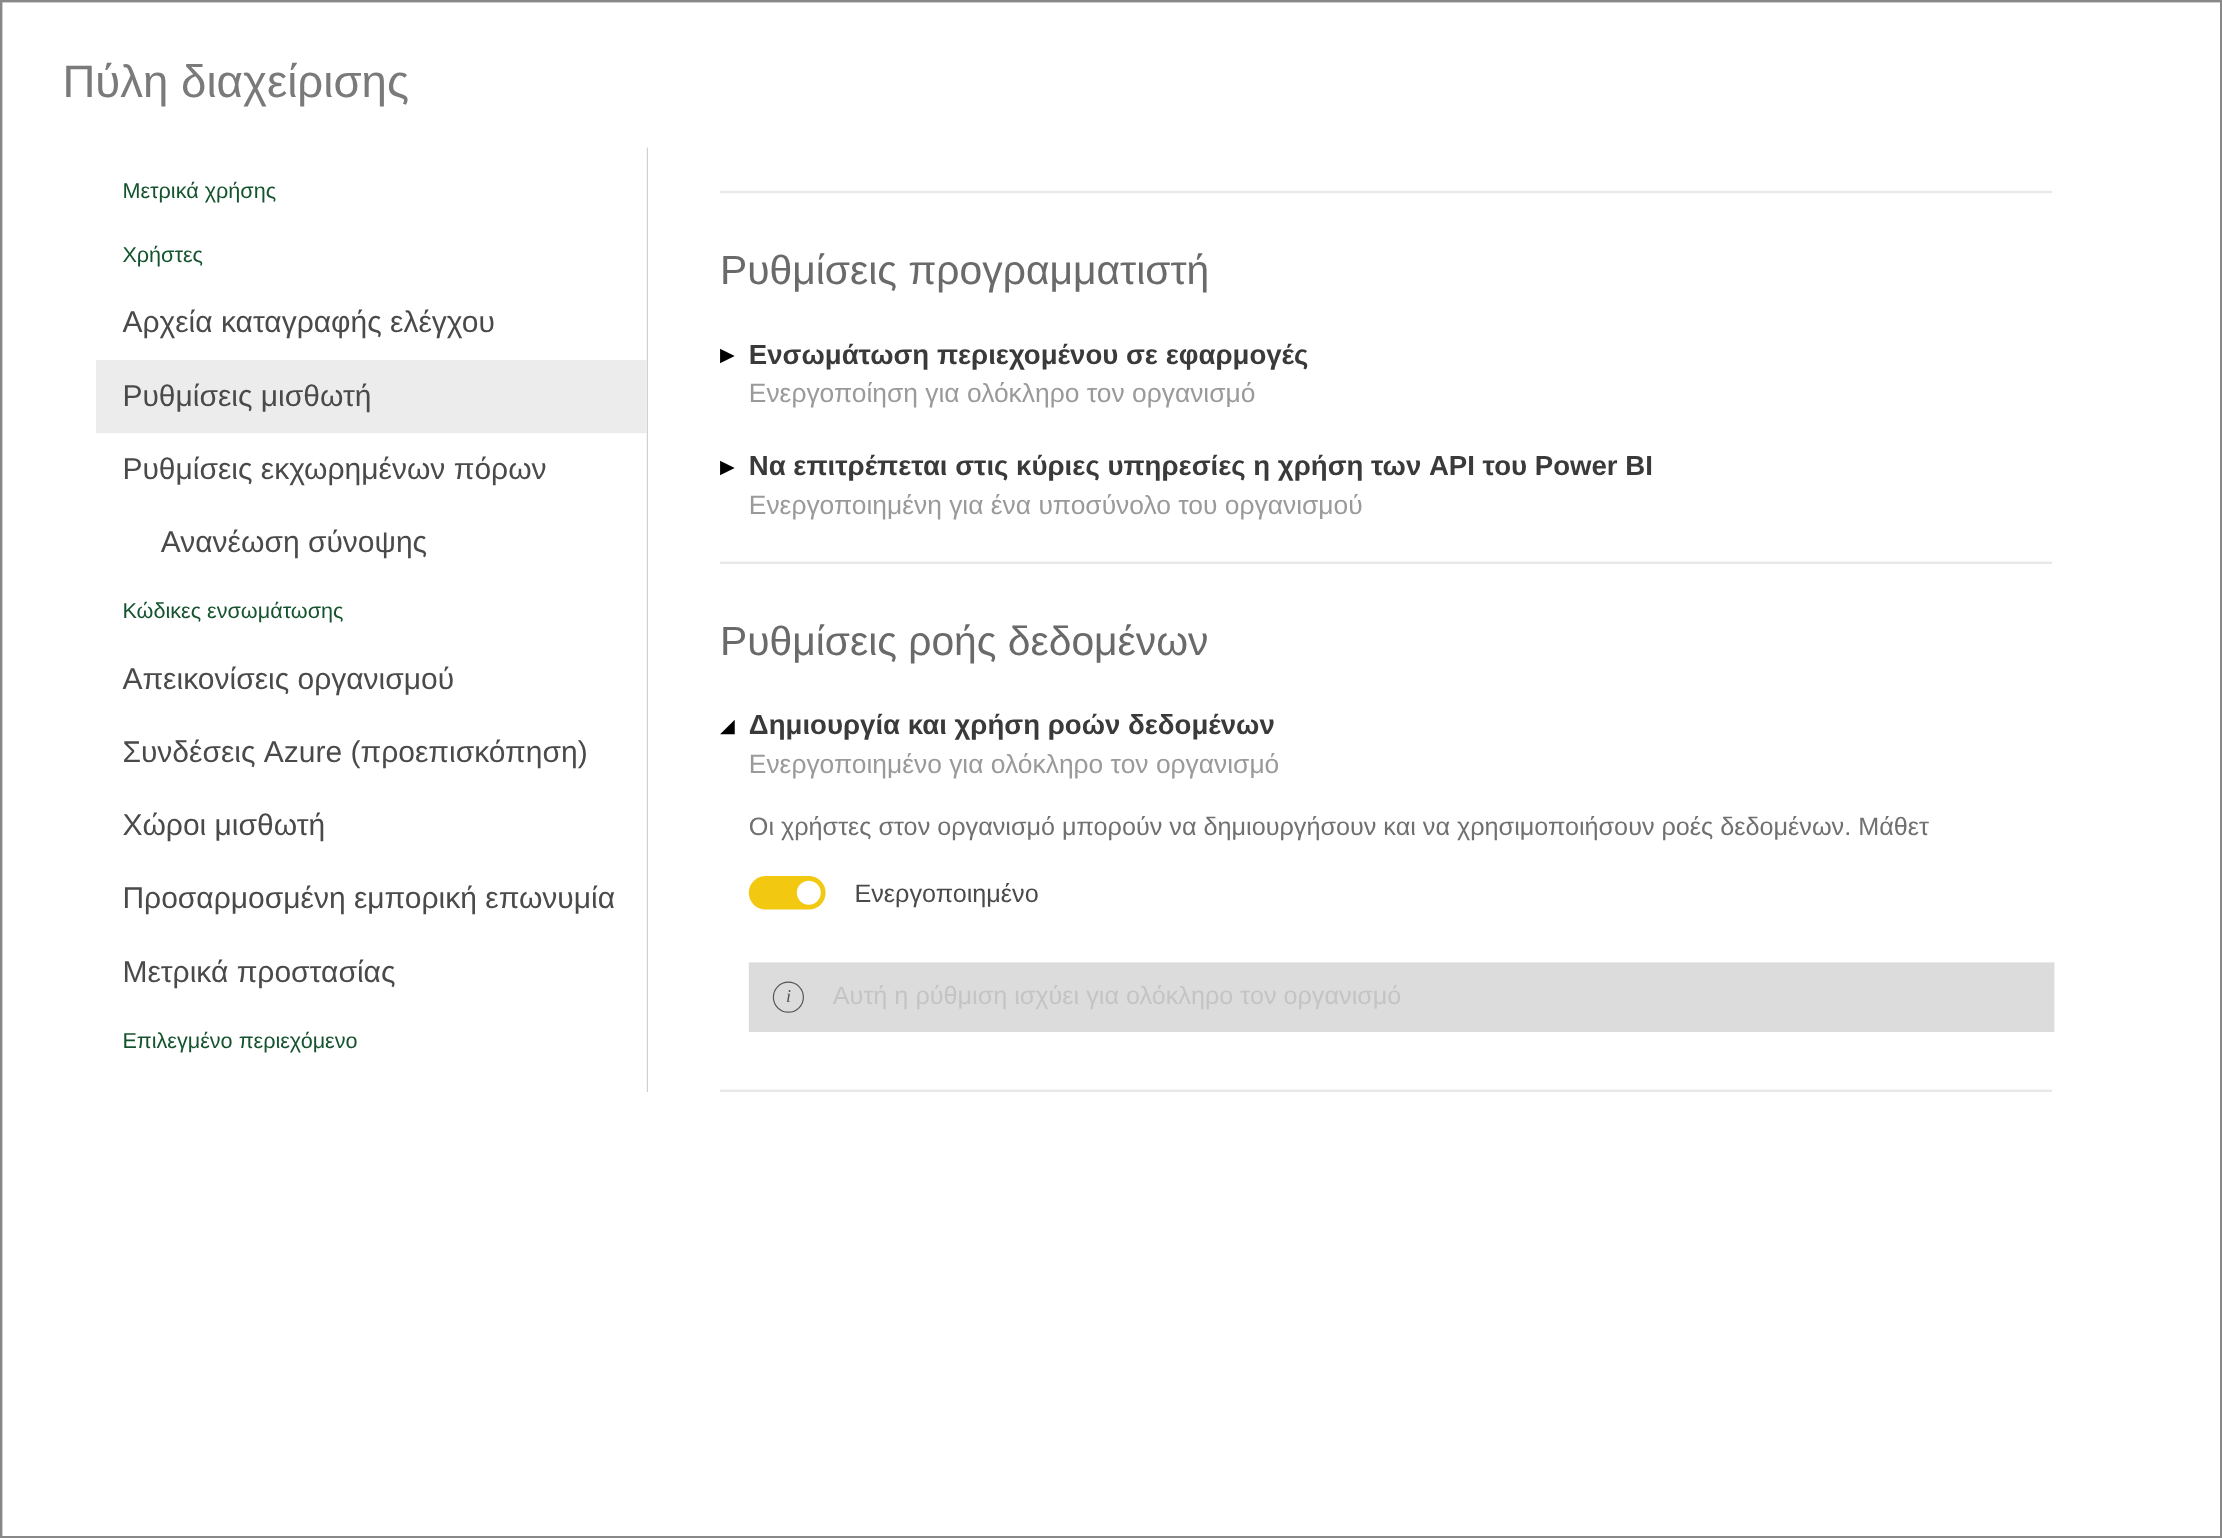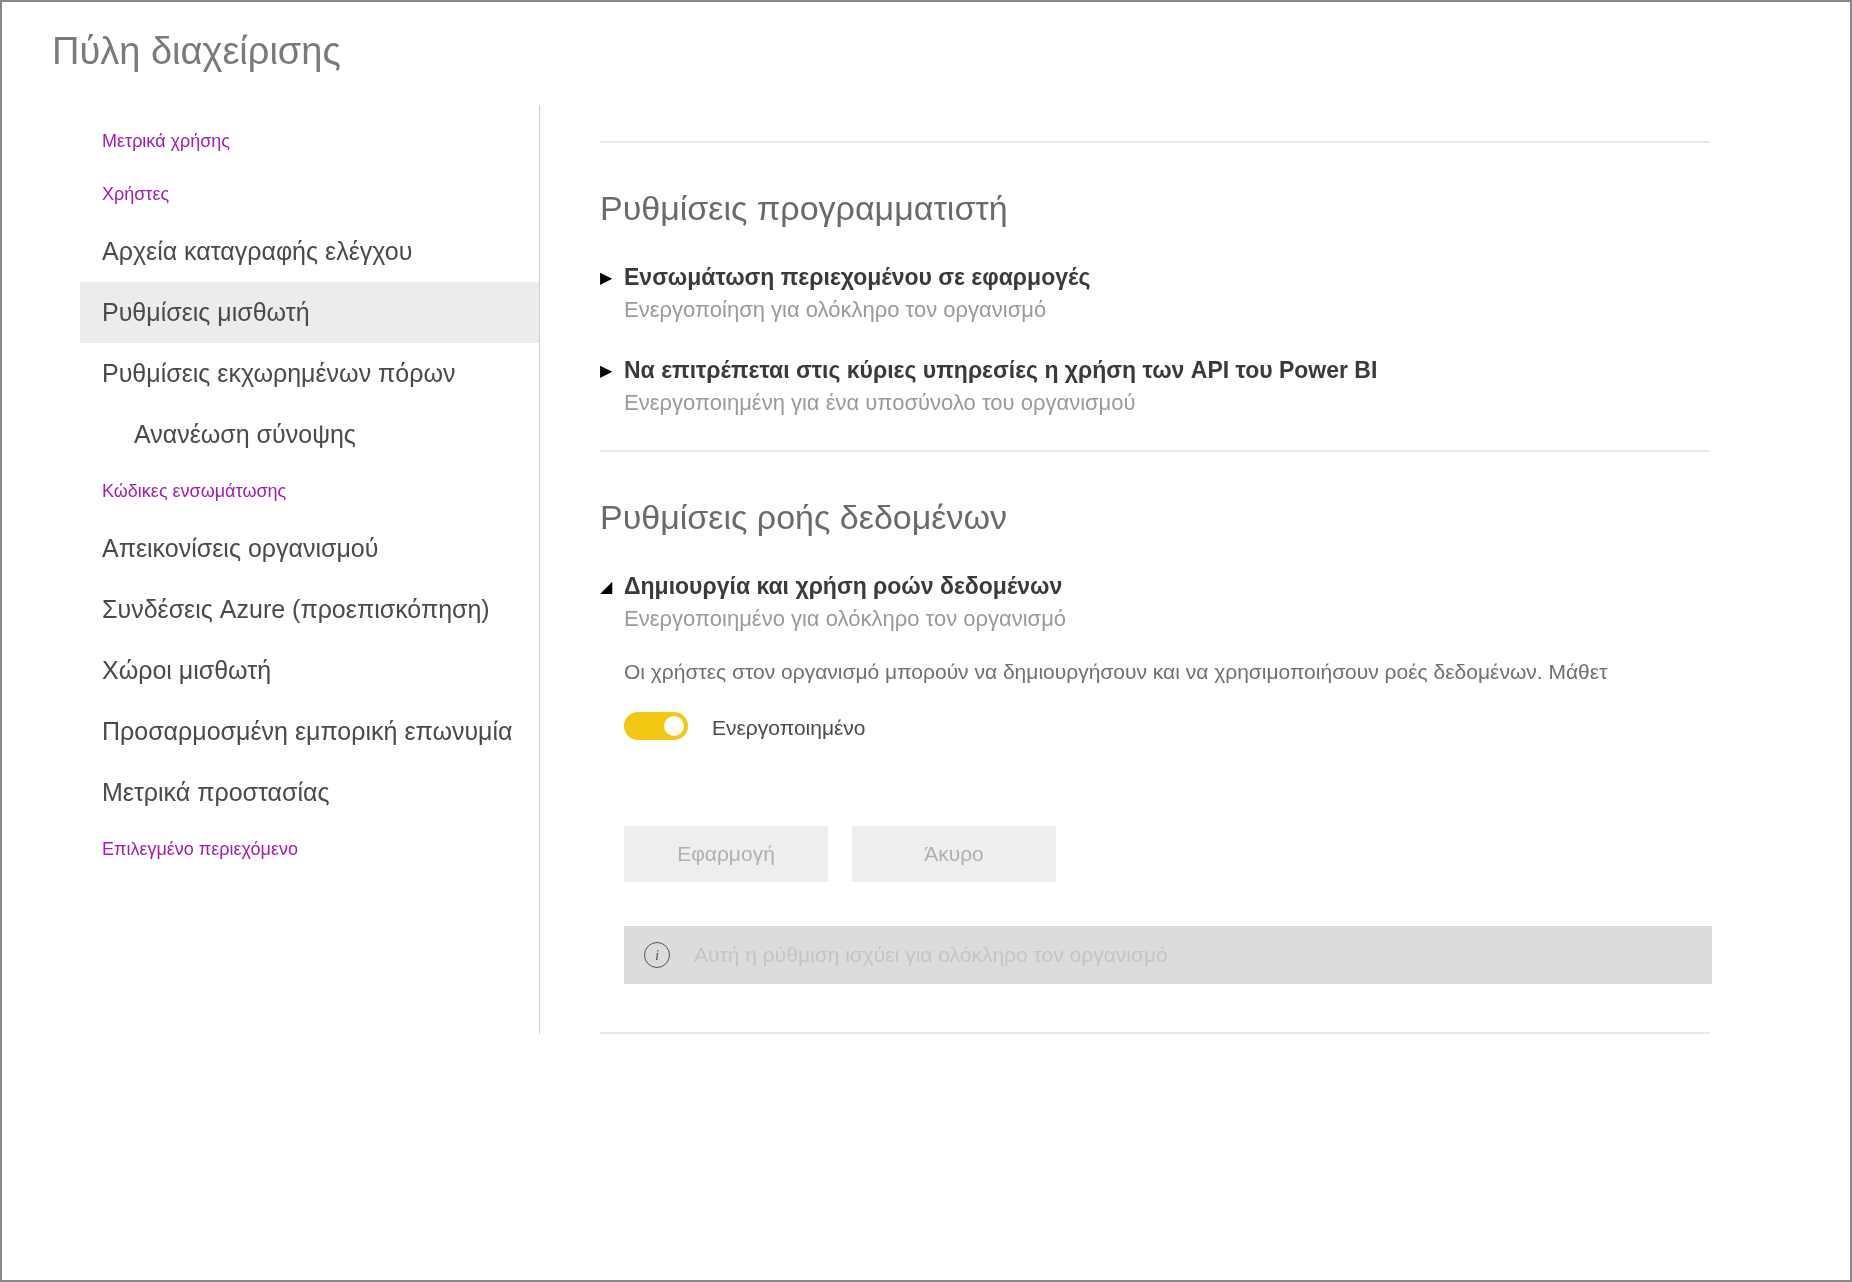--- a/index.html
+++ b/index.html
@@ -7,21 +7,21 @@
       font-family: "Segoe UI", -apple-system, BlinkMacSystemFont, sans-serif;
       background: #fff;
       color: #333;
       width: 1852px;
       height: 1282px;
       border: 2px solid #888;
       overflow: hidden;
       position: relative;
     }
     .page-header {
-      padding: 28px 0 32px 50px;
+      padding: 46px 0 32px 50px;
     }
     .page-title {
       font-size: 38px;
       font-weight: 300;
       color: #7a7a7a;
     }
     .content-wrap {
       display: flex;
       padding-left: 78px;
     }
@@ -38,21 +38,21 @@
       cursor: pointer;
     }
     .sidebar-item.active {
       background: #ececec;
     }
     .sidebar-item.sub {
       padding-left: 54px;
     }
     .sidebar-item.small {
       font-size: 18px;
-      color: #a21caf;
+      color: #14532d;
     }
     .main {
       flex: 1;
       padding-left: 60px;
       padding-top: 10px;
     }
     .divider {
       height: 2px;
       background: #e8e8e8;
       margin: 26px 0 46px 0;
@@ -242,24 +242,20 @@
         <div class="setting-sub">Ενεργοποιημένο για ολόκληρο τον οργανισμό</div>
         <div class="setting-desc">Οι χρήστες στον οργανισμό μπορούν να δημιουργήσουν και να χρησιμοποιήσουν ροές δεδομένων. Μάθετ</div>
 
         <div class="toggle-row">
           <div class="toggle">
             <div class="toggle-knob"></div>
           </div>
           <span class="toggle-label">Ενεργοποιημένο</span>
         </div>
 
-        <div class="button-row">
-          <button class="btn">Εφαρμογή</button>
-          <button class="btn">Άκυρο</button>
-        </div>
 
         <div class="info-bar">
           <div class="info-icon-circle">i</div>
           <span class="info-text">Αυτή η ρύθμιση ισχύει για ολόκληρο τον οργανισμό</span>
         </div>
 
       </div>
     </div>
 
     <div class="divider-bottom"></div>

